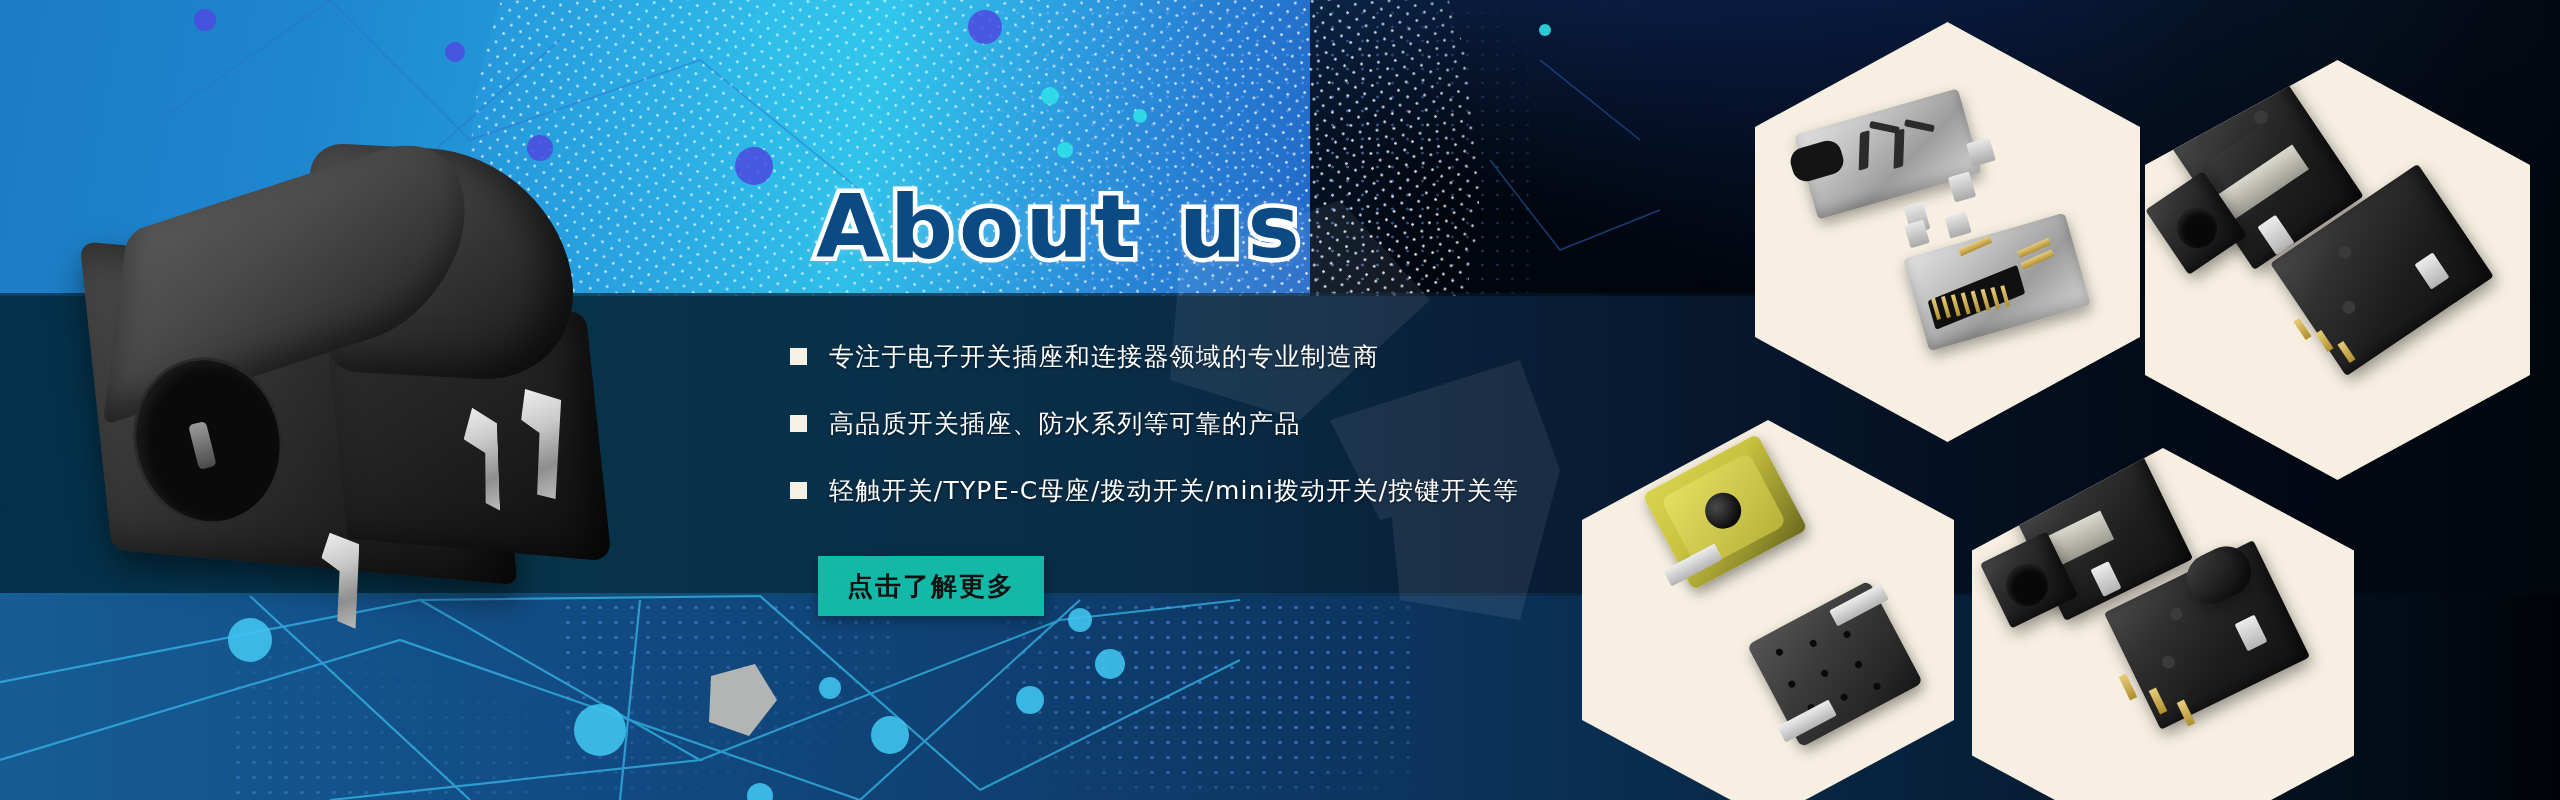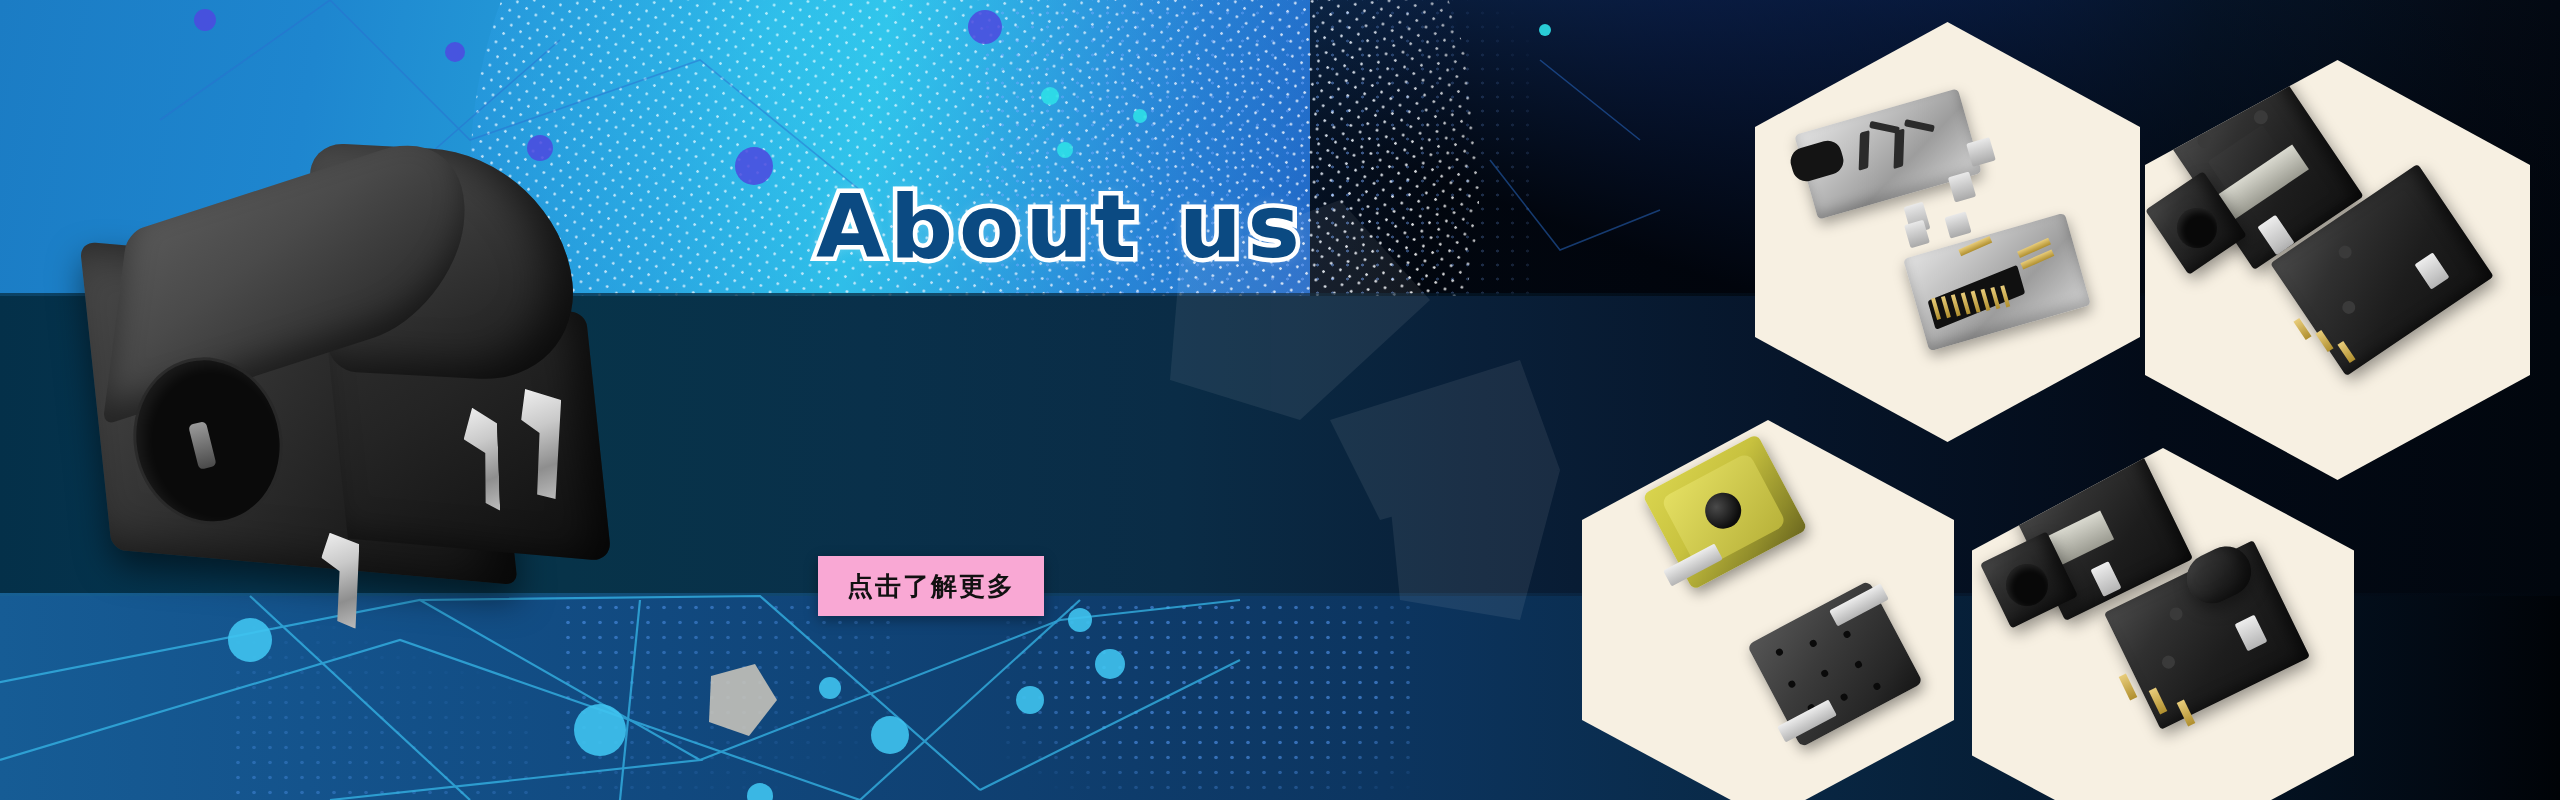--- a/index.html
+++ b/index.html
@@ -171,21 +171,21 @@
   }
   .bullet-txt{
     color:#ffffff; font-size:25px; letter-spacing:1.2px;
     font-family:"DejaVu Sans","Liberation Sans",sans-serif;
     white-space:nowrap; text-shadow:0 1px 3px rgba(0,0,0,.6);
   }
 
   .cta{
     position:absolute; left:818px; top:556px;
     width:226px; height:60px;
-    background:#f9a8d4;
+    background:#14b8a6;
     display:flex; align-items:center; justify-content:center;
     cursor:pointer;
     box-shadow:0 4px 12px rgba(0,0,0,.35);
   }
   .cta-label{
     color:#111; font-size:26px; font-weight:bold; letter-spacing:2px;
     font-family:"DejaVu Sans","Liberation Sans",sans-serif;
   }
 
   
@@ -324,20 +324,34 @@
     <div class="pl-pin"></div>
     <div class="pl-lead pl-lead-a"></div>
     <div class="pl-lead pl-lead-b"></div>
     <div class="pl-lead pl-lead-c"></div>
   </div>
 
   <div class="title-wrap">
     <div class="title">About  us</div>
   </div>
 
+  <div class="bullets">
+    <div class="bullet-row">
+      <span class="bullet-sq"></span>
+      <span class="bullet-txt">专注于电子开关插座和连接器领域的专业制造商</span>
+    </div>
+    <div class="bullet-row">
+      <span class="bullet-sq"></span>
+      <span class="bullet-txt">高品质开关插座、防水系列等可靠的产品</span>
+    </div>
+    <div class="bullet-row">
+      <span class="bullet-sq"></span>
+      <span class="bullet-txt">轻触开关/TYPE-C母座/拨动开关/mini拨动开关/按键开关等</span>
+    </div>
+  </div>
 
   <div class="cta">
     <span class="cta-label">点击了解更多</span>
   </div>
 
   <div class="hex" style="left:1755px; top:22px; width:385px; height:420px;">
     <div class="hex-inner">
 
       <div class="pc usbc" style="left:48px; top:88px; width:170px; height:88px; transform:rotate(-16deg);">
         <div class="usbc-slot" style="left:58px; top:16px; width:10px; height:36px; transform:skewX(-18deg);"></div>

